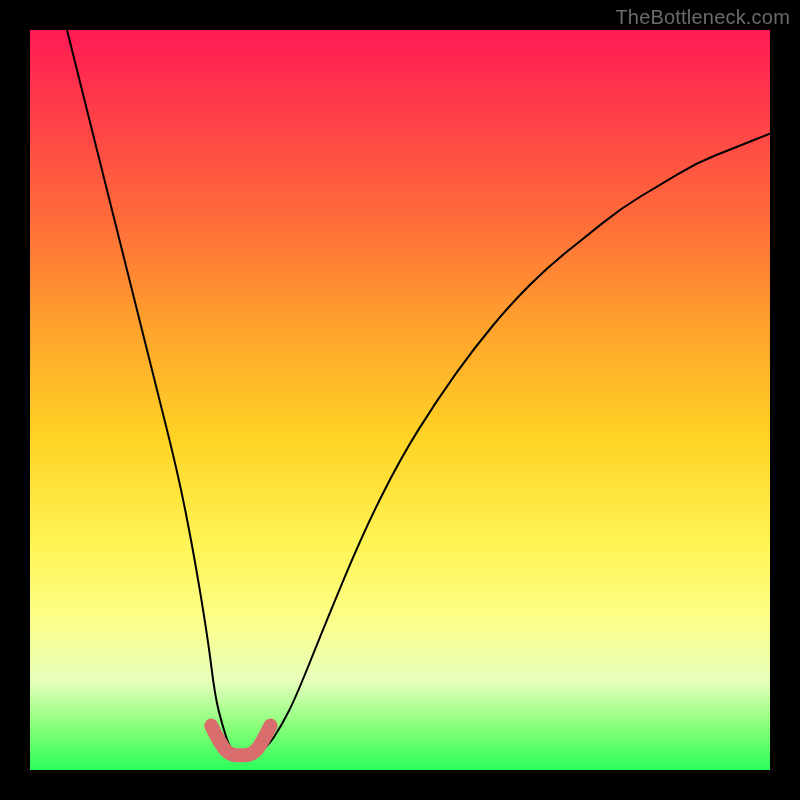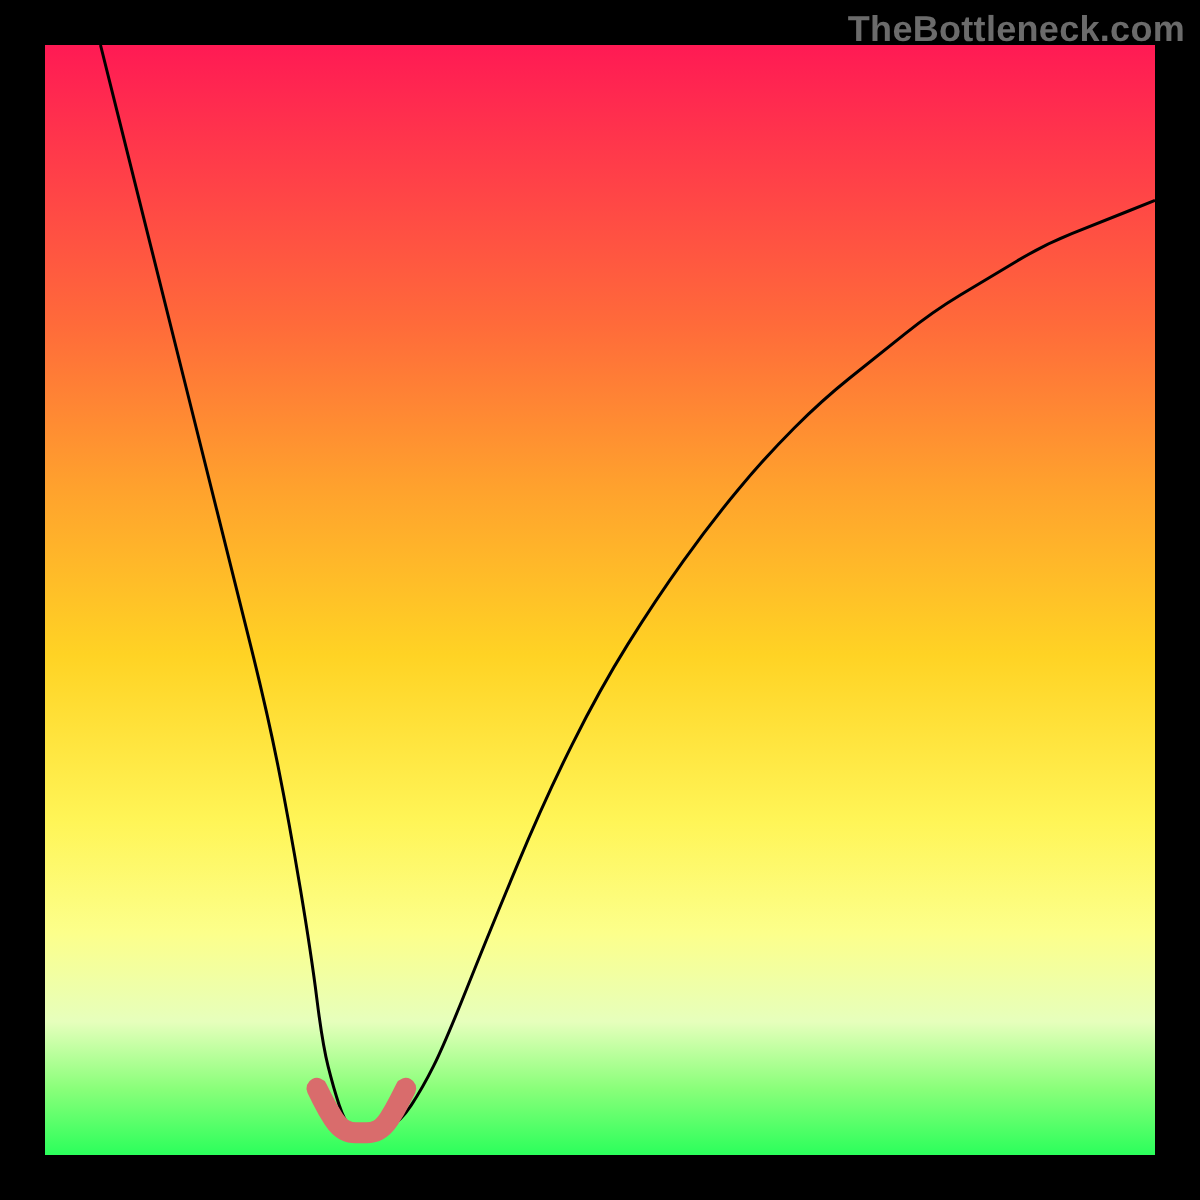--- a/index.html
+++ b/index.html
@@ -37,22 +37,22 @@
       #fcff8b 80%,
       #e6ffbc 88%,
       #8aff7a 94%,
       #2bff5b 100%
     );
   }
   .watermark {
     position: absolute;
     top: 6px;
     right: 10px;
-    font-size: 24px;
-    font-weight: 700;
+    font-size: 20px;
+    font-weight: 400;
     color: #6b6b6b;
     letter-spacing: 0.2px;
     user-select: none;
   }
   svg.curves {
     position: absolute;
     left: 0;
     top: 0;
     width: 740px;
     height: 740px;

